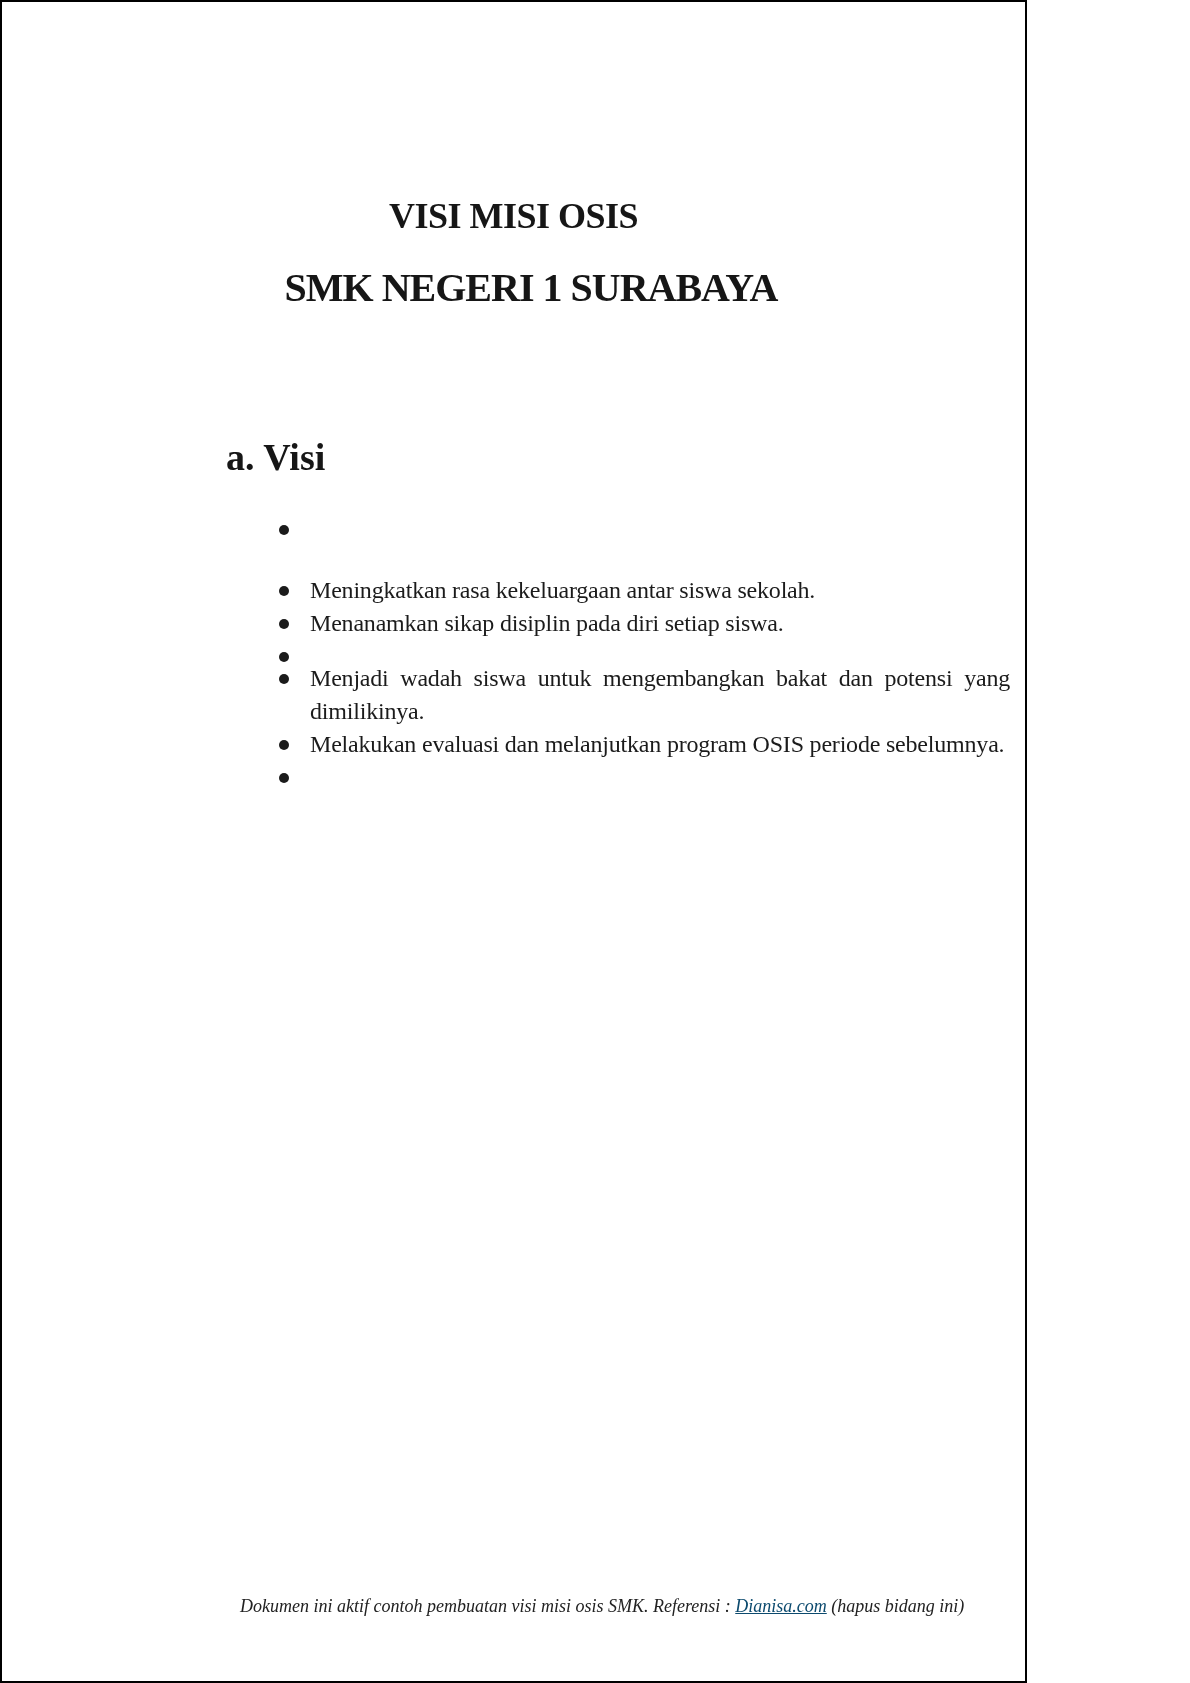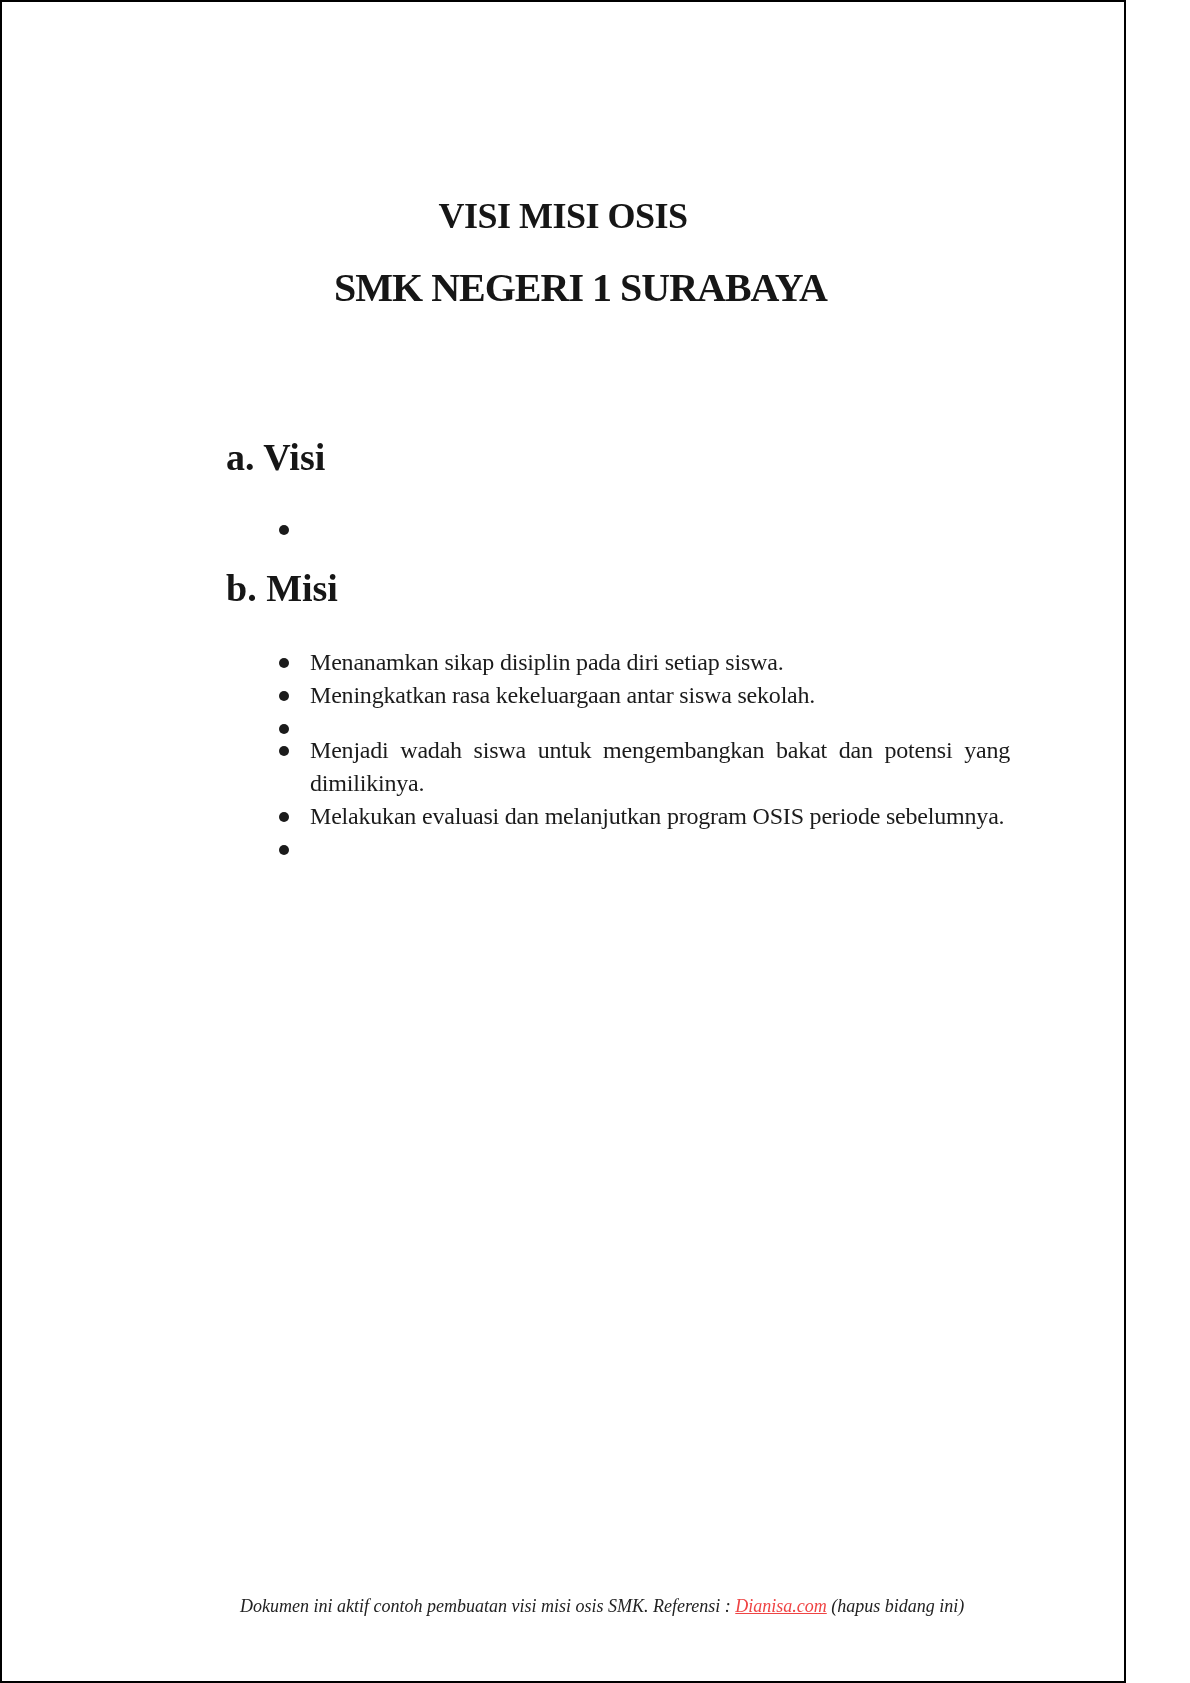--- a/index.html
+++ b/index.html
@@ -2,21 +2,21 @@
 <html><head>
 <meta charset="utf-8">
 <style>
   html, body {
     margin: 0;
     padding: 0;
     background: #ffffff;
   }
   .page {
     position: relative;
-    width: 1126px;
+    width: 1027px;
     height: 1683px;
     box-sizing: border-box;
     background: #ffffff;
     border: 2px solid #000000;
     font-family: "Liberation Serif", "DejaVu Serif", serif;
     color: #1b1b1b;
     overflow: hidden;
   }
   .doc-title {
     text-align: center;
@@ -78,21 +78,21 @@
   .footer-note {
     position: absolute;
     left: 238px;
     top: 1594px;
     font-size: 18px;
     font-style: italic;
     color: #222222;
     white-space: nowrap;
   }
   .footer-note a.reference-link {
-    color: #ef4444;
+    color: #0c4a6e;
     text-decoration: underline;
     cursor: pointer;
   }
 </style>
 </head>
 <body>
 
 <div class="page">
 
   <div class="doc-title line1">VISI MISI OSIS</div>
@@ -100,30 +100,29 @@
   <div class="doc-title line2">SMK NEGERI 1 SURABAYA</div>
 
   <h2 class="section-heading heading-visi">a. Visi</h2>
 
   <ul class="bullet-list visi-list">
     <li>
       <span class="bullet-dot"></span>
     </li>
   </ul>
 
-  <h2 class="section-heading heading-misi">b. Misi</h2>
 
   <ul class="bullet-list misi-list">
     <li>
       <span class="bullet-dot"></span>
-      <span class="bullet-text">Menanamkan sikap disiplin pada diri setiap siswa.</span>
+      <span class="bullet-text">Meningkatkan rasa kekeluargaan antar siswa sekolah.</span>
     </li>
     <li>
       <span class="bullet-dot"></span>
-      <span class="bullet-text">Meningkatkan rasa kekeluargaan antar siswa sekolah.</span>
+      <span class="bullet-text">Menanamkan sikap disiplin pada diri setiap siswa.</span>
     </li>
     <li>
       <span class="bullet-dot"></span>
     </li>
     <li>
       <span class="bullet-dot"></span>
       <span class="bullet-text">Menjadi wadah siswa untuk mengembangkan bakat dan potensi yang dimilikinya.</span>
     </li>
     <li>
       <span class="bullet-dot"></span>

